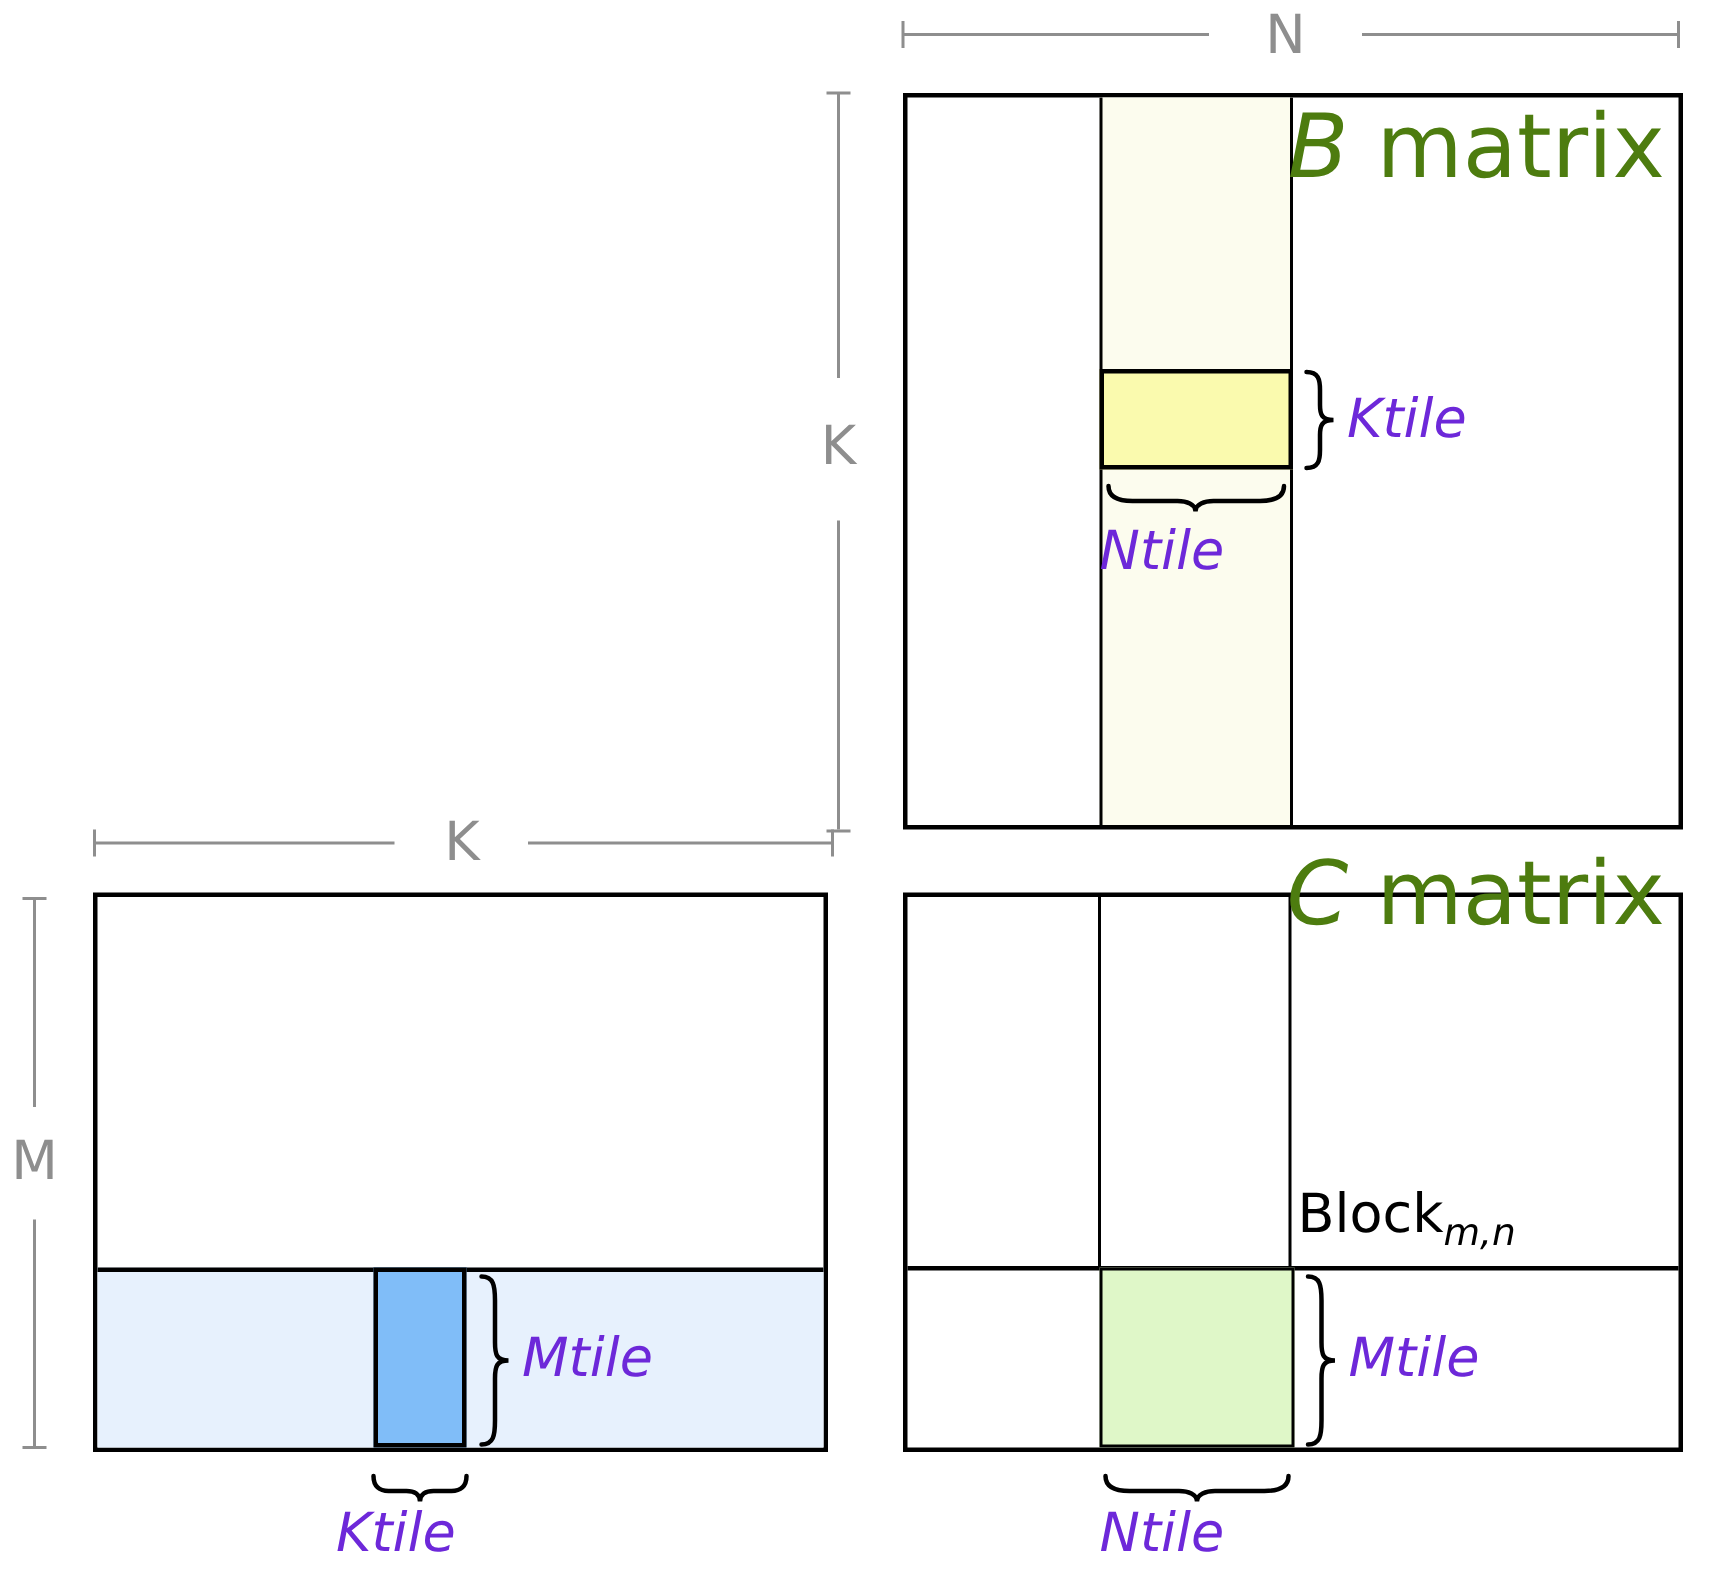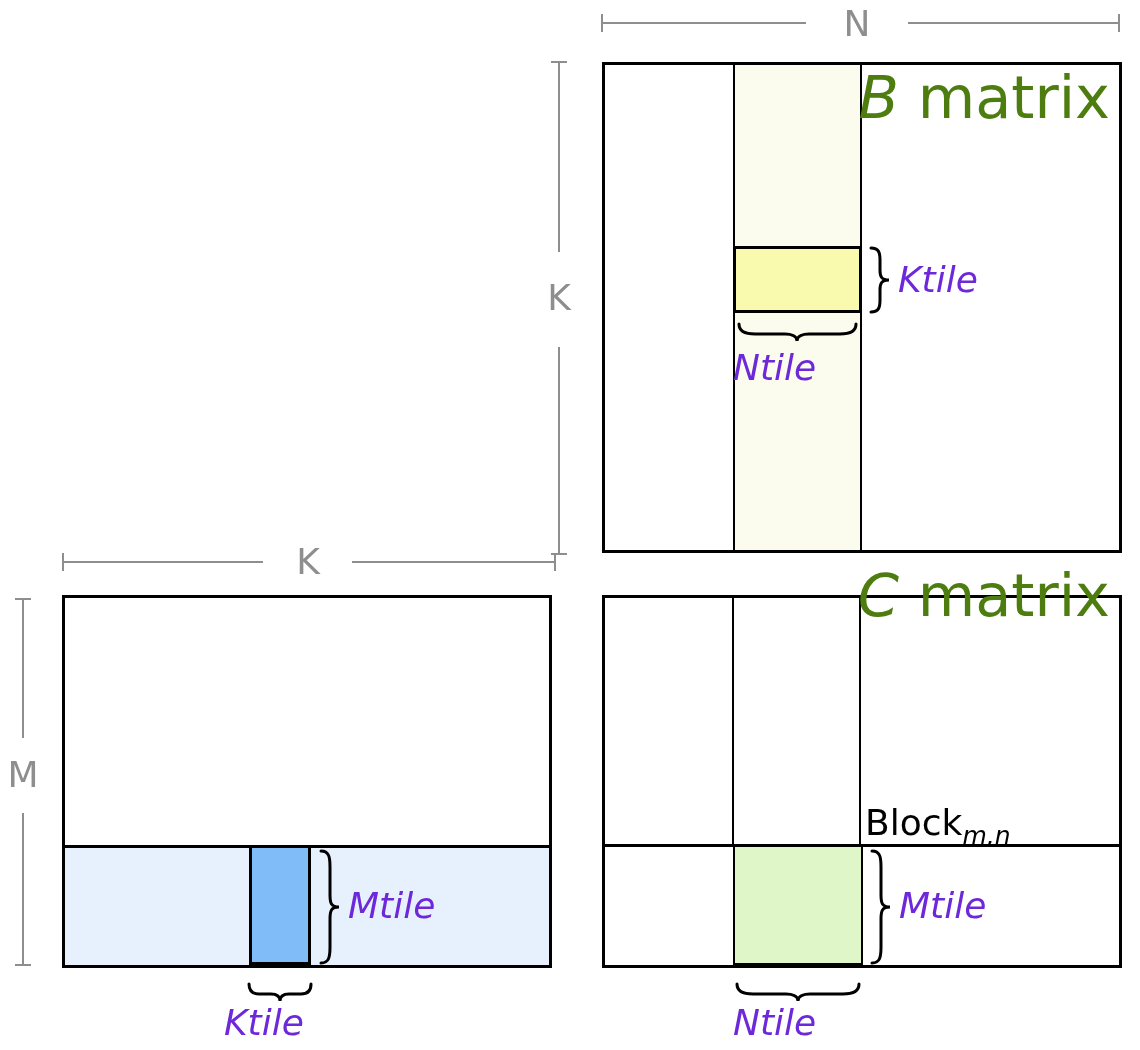--- a/index.html
+++ b/index.html
@@ -10,21 +10,21 @@
   .box{position:absolute;border:3px solid #000;background:#fff;box-sizing:border-box;}
   .strip{position:absolute;box-sizing:border-box;}
   .tile{position:absolute;box-sizing:border-box;}
   .thinline{position:absolute;background:#000;}
   .dimseg{position:absolute;background:#8e8e8e;}
   .dimlabel{position:absolute;color:#8e8e8e;font-size:36px;text-align:center;line-height:1;}
   .title{position:absolute;font-size:59px;color:#4d7c0f;text-align:right;white-space:nowrap;line-height:1;}
   .title .letter{font-style:italic;}
   .tilelabel{position:absolute;font-style:italic;font-size:36px;color:#6d28d9;line-height:1;white-space:nowrap;}
   .centerlabel{}
-  .blocklabel{position:absolute;font-size:36px;color:#000;line-height:1;white-space:nowrap;margin-top:13px;}
+  .blocklabel{position:absolute;font-size:36px;color:#000;line-height:1;white-space:nowrap;}
   .blocklabel .sub{font-size:25px;font-style:italic;position:relative;top:9px;}
   svg.brace{position:absolute;overflow:visible;}
 </style>
 </head>
 <body>
 
 <div class="canvas">
 
   <div class="dimseg" style="left:601px;top:14px;width:2px;height:18px;"></div>
   <div class="dimseg" style="left:602px;top:22px;width:204px;height:2px;"></div>

